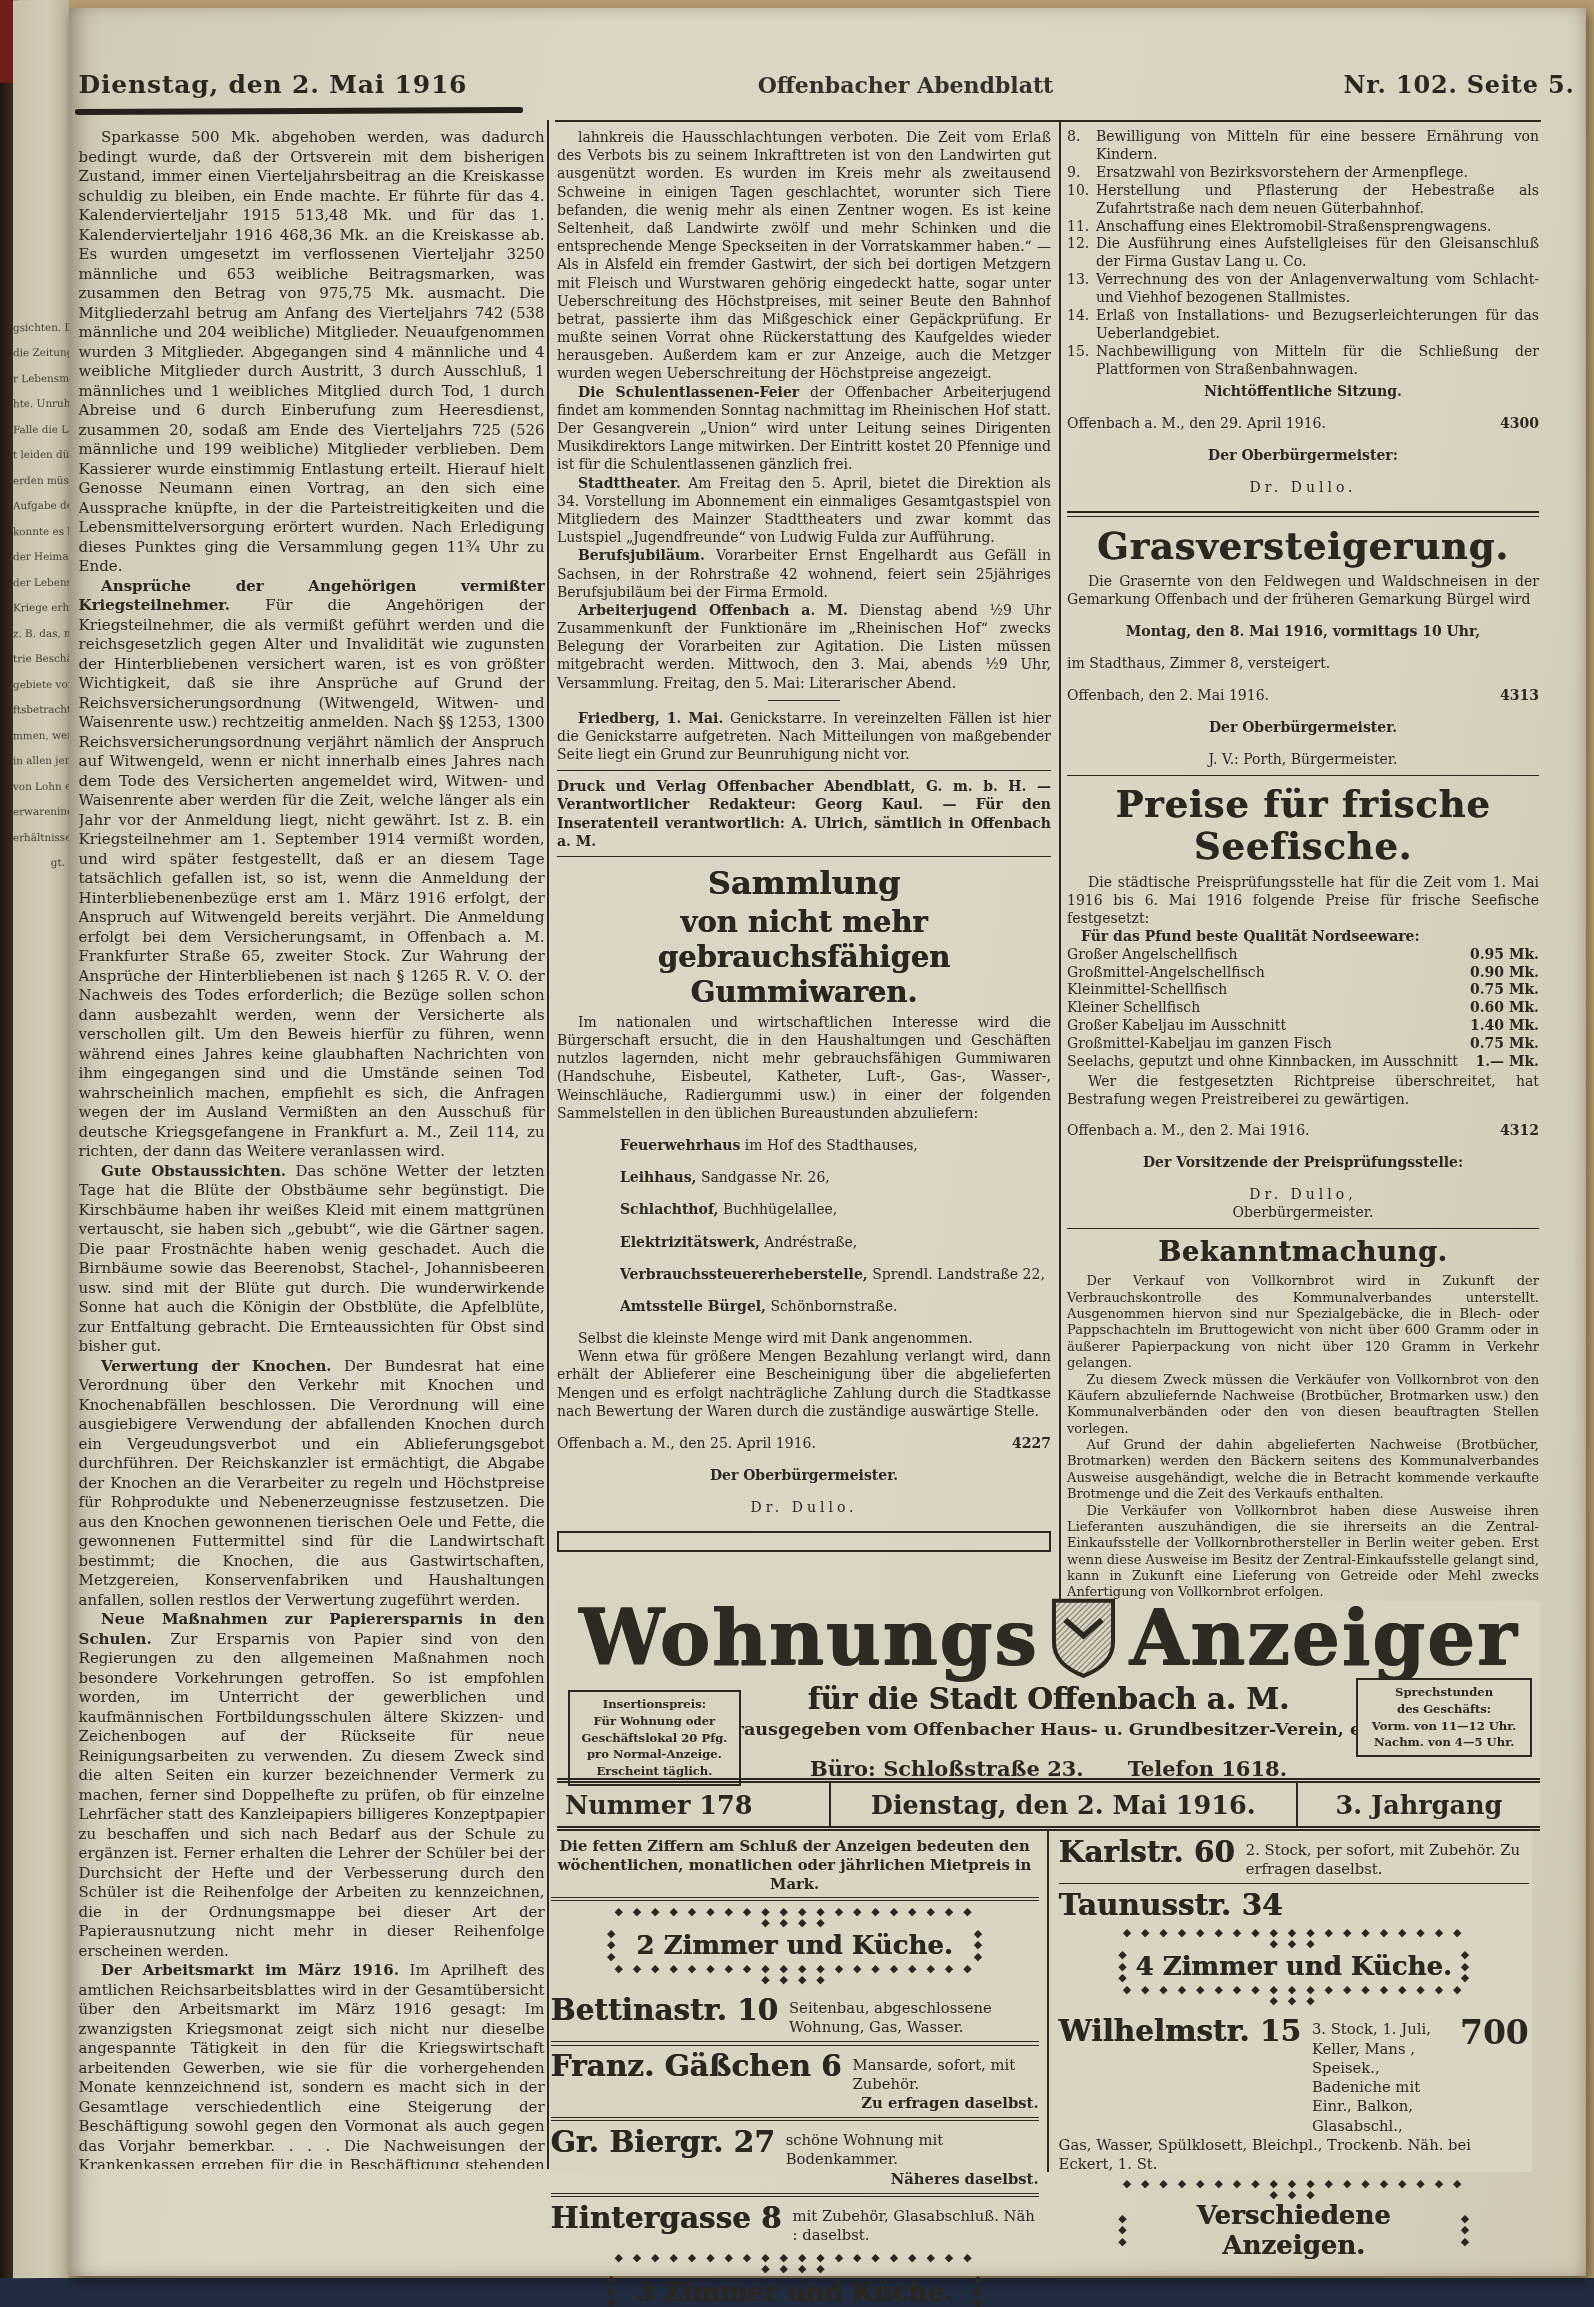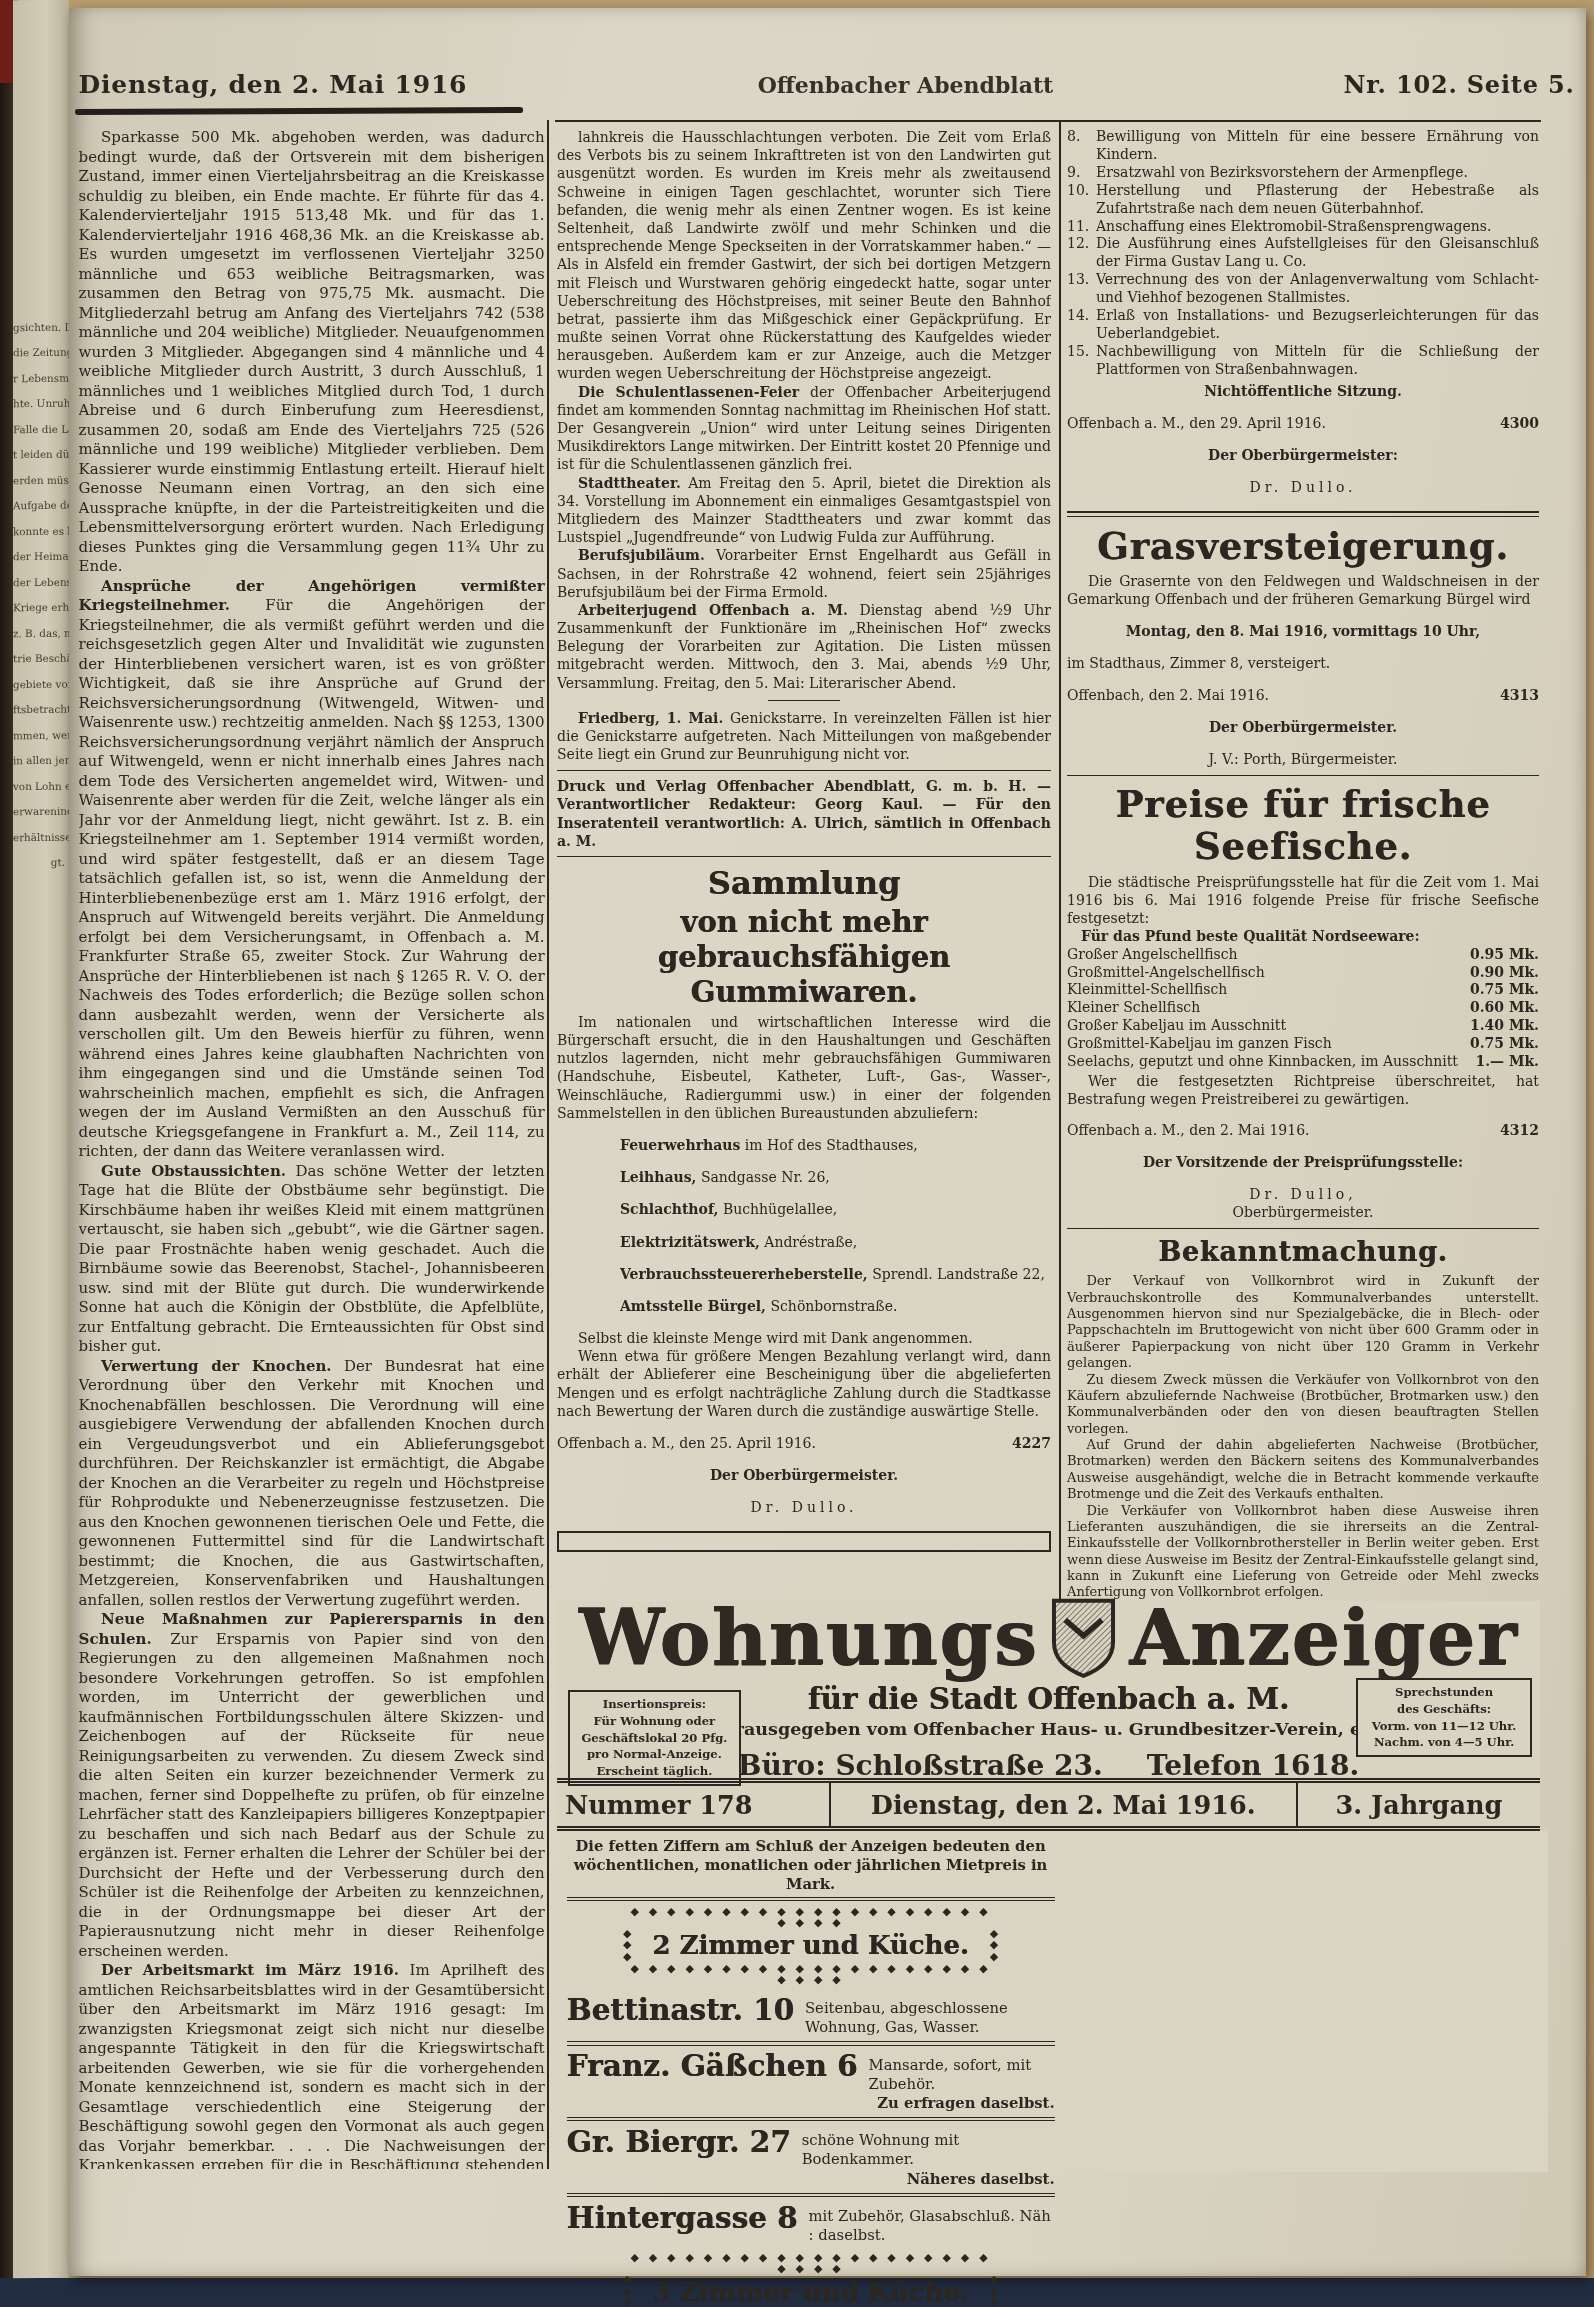--- a/index.html
+++ b/index.html
@@ -54,32 +54,32 @@
   
   .frow{display:flex;text-indent:0;}
   .frow .fname{flex:1;text-align:left;}
   .frow .fprice{flex:none;width:76px;text-align:right;font-weight:bold;}
   
   .banner{position:absolute;left:488px;top:1593px;width:983px;height:230px;background:#d9d4c2;}
   .w-titlerow{display:flex;align-items:center;justify-content:center;gap:11px;margin-top:-4.8px;}
   .w-title{font-size:76px;font-weight:bold;letter-spacing:1.6px;line-height:1;text-shadow:0.8px 0 currentColor,0 0.8px currentColor;color:#2e2922;}
   .w-sub{text-align:center;font-size:29.5px;font-weight:bold;margin-top:1.6px;text-shadow:0.4px 0 currentColor;}
   .w-pub{text-align:center;font-size:17.5px;font-weight:bold;margin-top:3.2px;}
-  .w-office{text-align:center;font-size:28px;font-weight:bold;margin-top:10px;}
+  .w-office{text-align:center;font-size:21px;font-weight:bold;margin-top:17px;}
   .w-office span{margin:0 22px;}
   .w-box{position:absolute;border:2.4px solid #2b2620;padding:4px 6.4px;font-size:11.6px;font-weight:bold;text-align:center;line-height:1.45;background:#d9d4c2;}
   .w-box-left{left:11px;top:89px;width:156px;}
   .w-box-right{right:8px;top:77px;width:159px;}
   .datebar{position:absolute;left:0;right:0;bottom:0px;border-top:5.6px double #2b2620;border-bottom:5.6px double #2b2620;display:flex;align-items:stretch;}
   .datebar .cell{padding:6.4px 8px;font-size:25.5px;font-weight:bold;display:flex;align-items:center;}
   .db-num{width:26%;}
   .db-date{flex:1;justify-content:center;border-left:2.4px solid #2b2620;border-right:2.4px solid #2b2620;}
   .db-vol{width:23%;justify-content:center;font-size:23px;}
   
-  .classifieds{position:absolute;left:496px;top:1823px;width:983px;height:341px;background:#dad5c3;display:flex;flex-direction:column;}
+  .classifieds{position:absolute;left:480px;top:1823px;width:983px;height:341px;background:#dad5c3;display:flex;}
   .cl-left{width:488px;padding:3.2px 8px 0 1.6px;}
   .cl-div{width:2.4px;background:#2b2620;}
   .cl-right{flex:1;padding:1.6px 3.2px 0 9.6px;}
   .cl-note{font-size:14.8px;font-weight:bold;text-align:center;line-height:1.3;}
   .dbox{width:375px;margin:4.8px auto 6.4px;}
   .drow{text-align:center;font-size:11px;letter-spacing:3.2px;line-height:1;color:#2b2620;}
   .dmid{display:flex;align-items:center;}
   .dcol{font-size:11px;line-height:1.05;white-space:pre;}
   .dlabel{flex:1;text-align:center;font-size:26px;font-weight:bold;text-shadow:0.4px 0 currentColor;}
   .entry{display:flex;align-items:flex-start;padding:4px 0 3.2px;}

